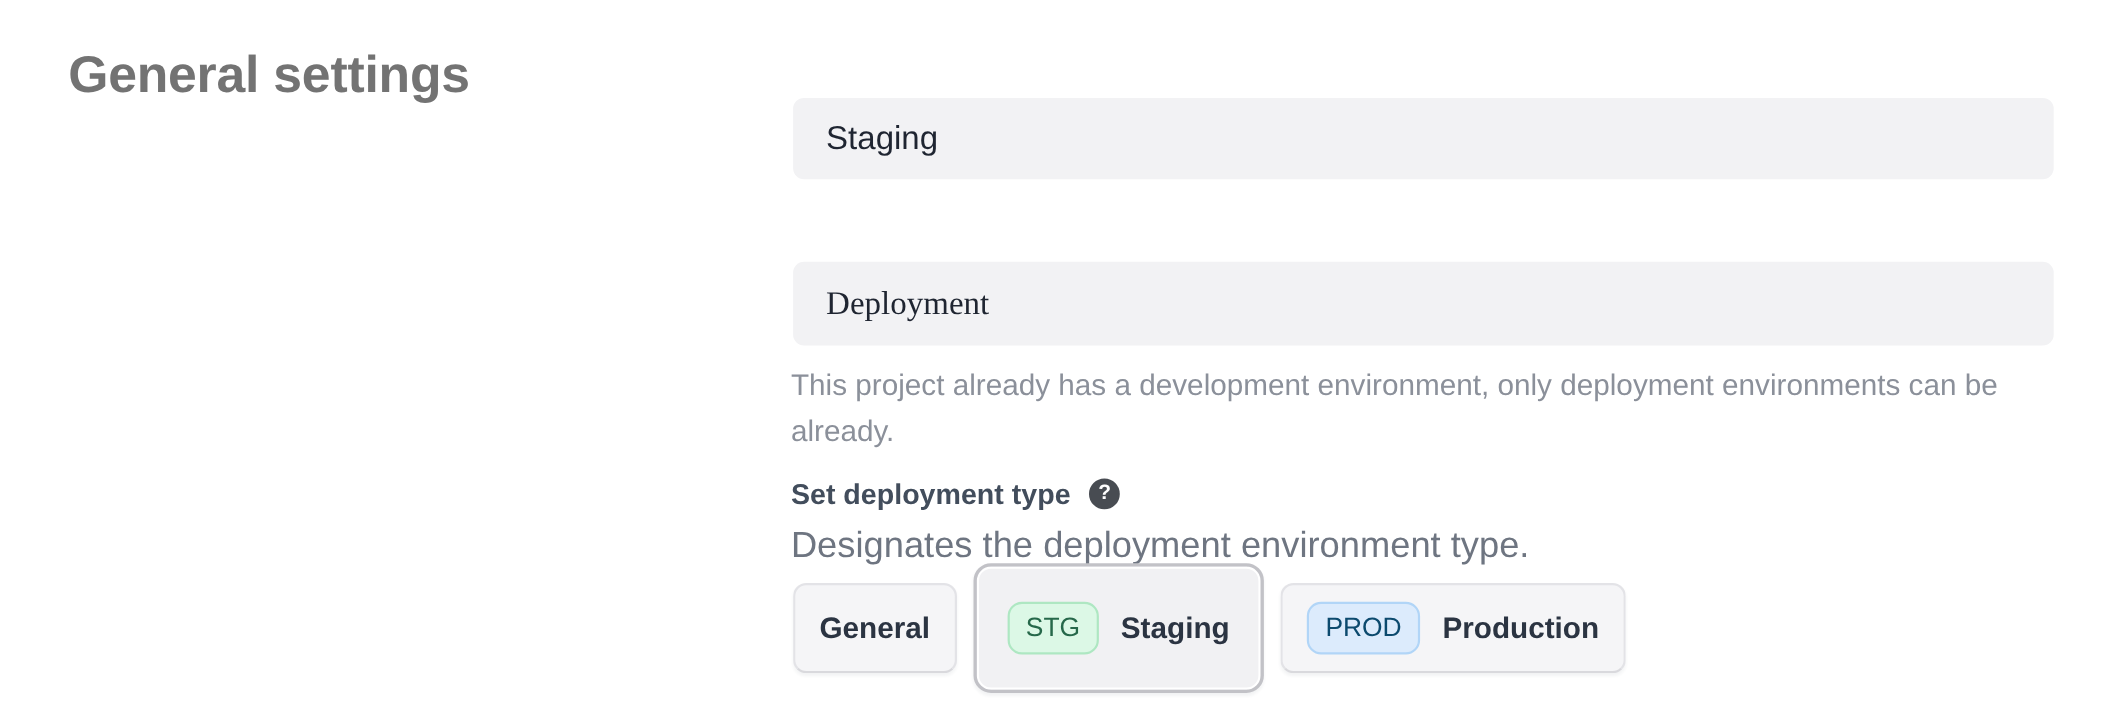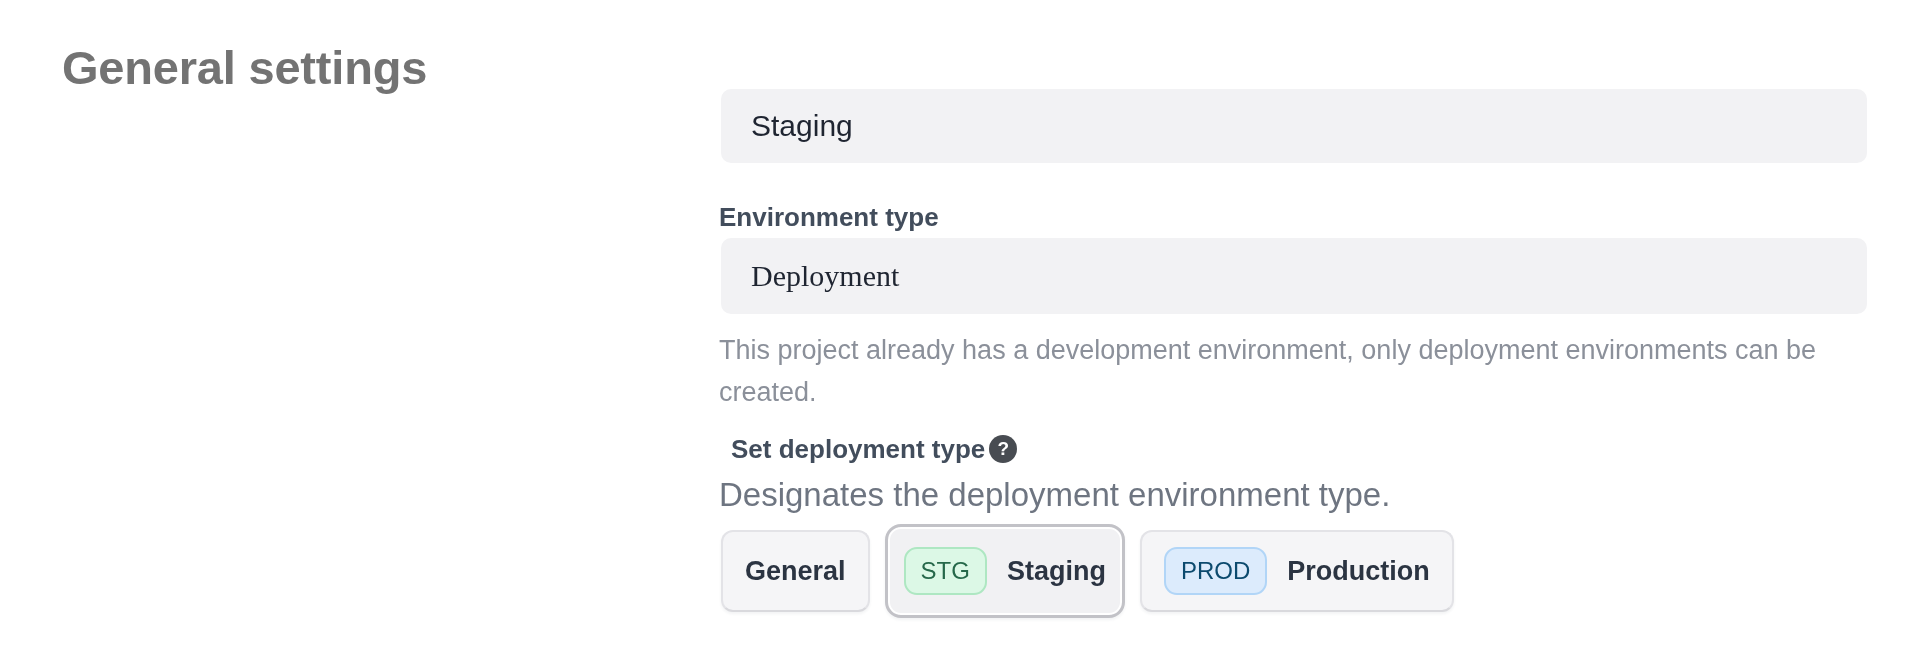--- a/index.html
+++ b/index.html
@@ -50,22 +50,21 @@
     font-size: 27px;
     line-height: 42px;
     color: #8b909a;
   }
   .help-text span { display: block; white-space: nowrap; }
   .deploy-label-row {
     position: absolute;
     top: 432px; left: 0;
     display: flex;
     align-items: center;
-    gap: 4px;
-    margin-left: 12px;
+    gap: 17px;
   }
   .help-icon {
     width: 28px; height: 28px;
     background: #484c52;
     border-radius: 50%;
     color: #ffffff;
     font-size: 19px; font-weight: 700;
     display: inline-flex;
     align-items: center;
     justify-content: center;
@@ -98,22 +97,22 @@
     align-items: center;
     gap: 20px;
     font-family: "Liberation Sans", sans-serif;
     font-size: 27px; font-weight: 700;
     color: #2b3442;
     box-shadow: 0 2px 3px rgba(40,50,70,0.06);
     cursor: pointer;
     white-space: nowrap;
   }
   .env-option.selected {
-    height: 94px;
-    padding: 0 16px;
+    height: 118px;
+    padding: 0 28px;
     background: #f1f1f3;
     border: 3px solid #c2c2c7;
     border-radius: 16px;
     box-shadow: inset 0 0 0 2px #ffffff, 0 2px 3px rgba(40,50,70,0.06);
   }
   .badge {
     height: 48px;
     padding: 0 15px;
     border-radius: 13px;
     border: 2px solid;
@@ -128,27 +127,26 @@
 </head>
 <body>
 
 <h1 class="page-title">General settings</h1>
 
 <div class="form-col">
 
 
   <input id="env-name-input" class="text-input" type="text" value="Staging" style="">
 
-  <label class="field-label" style="top:200px;">Environment type</label>
 
   <input id="env-type-input" class="text-input" type="text" value="Deployment" style="">
 
   <div class="help-text">
     <span>This project already has a development environment, only deployment environments can be</span>
-    <span>created.</span>
+    <span>already.</span>
   </div>
 
   <div class="deploy-label-row">
     <span class="field-label" style="position:static;">Set deployment type</span>
     <span class="help-icon">?</span>
   </div>
 
   <div class="deploy-desc">Designates the deployment environment type.</div>
 
   <div class="options-row">

